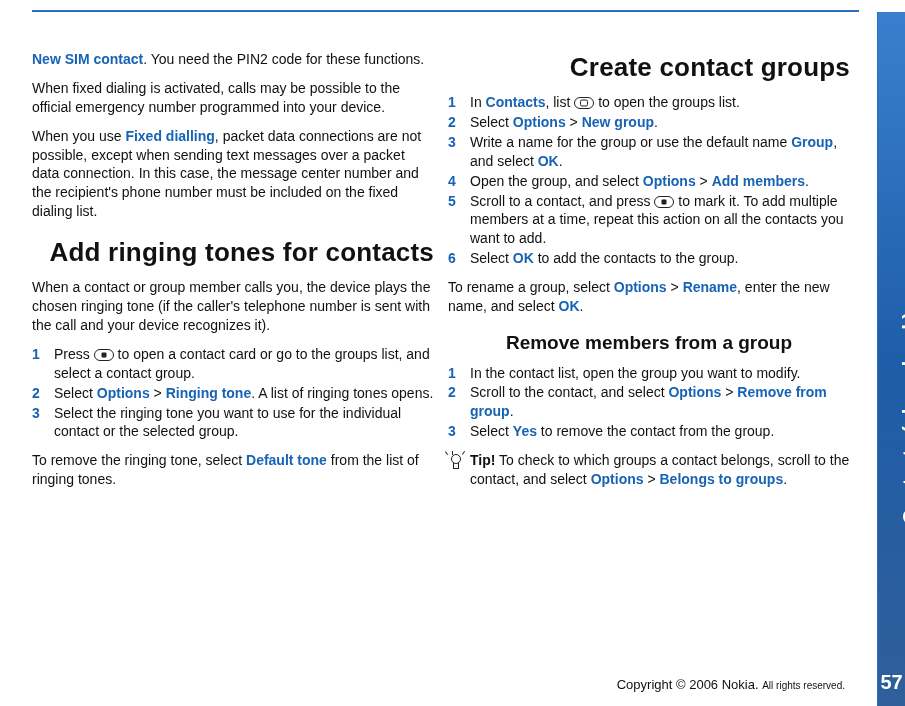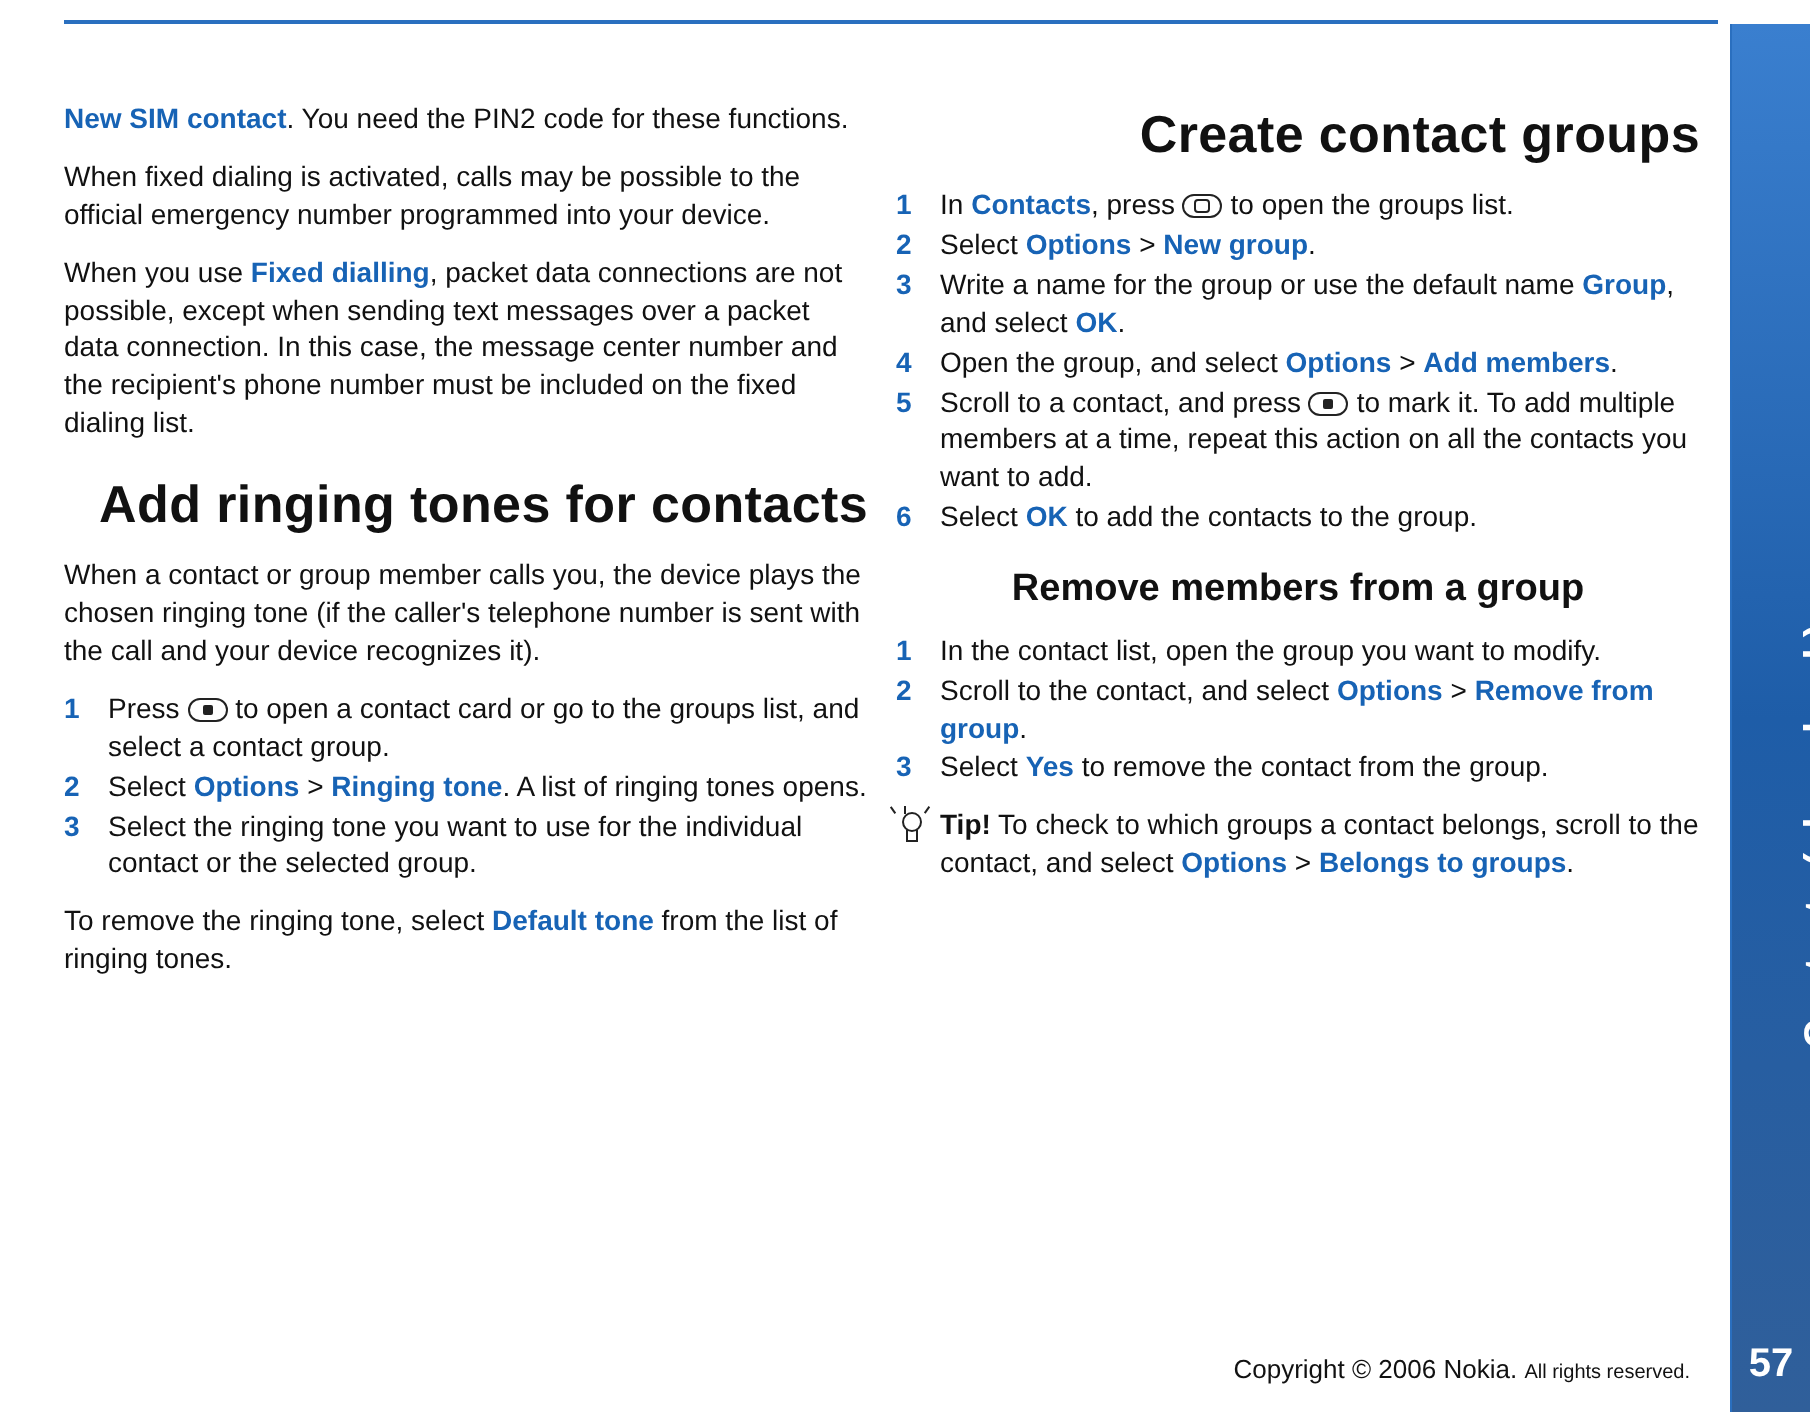--- a/index.html
+++ b/index.html
@@ -125,21 +125,21 @@
   }
   .tip-block .tip-icon {
     position: absolute;
     left: 0; top: 2px;
   }
   .side-tab {
     position: absolute;
     right: 0;
     top: 12px;
     bottom: 0;
-    width: 40px;
+    width: 28px;
     background: linear-gradient(to bottom, #3a7fcf 0%, #1e5da8 50%, #305f9a 100%);
     color: #fff;
     border-left: 1px solid #2a6fbf;
   }
   .side-tab .tab-label {
     position: absolute;
     right: 8px;
     top: 300px;
     transform: rotate(-90deg);
     transform-origin: right top;
@@ -202,21 +202,21 @@
       <span>To remove the ringing tone, select </span><span class="term">Default tone</span><span> from the list of ringing tones.</span>
     </p>
   </div>
 
   <div class="col">
     <h1 style="margin-top:0">Create contact groups</h1>
 
     <ol class="steps">
       <li>
         <span class="num">1</span>
-        <span>In </span><span class="term">Contacts</span><span>, press </span><span class="key-icon hollow"></span><span> to open the groups list.</span>
+        <span>In </span><span class="term">Contacts</span><span>, list </span><span class="key-icon hollow"></span><span> to open the groups list.</span>
       </li>
       <li>
         <span class="num">2</span>
         <span>Select </span><span class="term">Options</span><span> &gt; </span><span class="term">New group</span><span>.</span>
       </li>
       <li>
         <span class="num">3</span>
         <span>Write a name for the group or use the default name </span><span class="term">Group</span><span>, and select </span><span class="term">OK</span><span>.</span>
       </li>
       <li>
@@ -226,20 +226,23 @@
       <li>
         <span class="num">5</span>
         <span>Scroll to a contact, and press </span><span class="key-icon"></span><span> to mark it. To add multiple members at a time, repeat this action on all the contacts you want to add.</span>
       </li>
       <li>
         <span class="num">6</span>
         <span>Select </span><span class="term">OK</span><span> to add the contacts to the group.</span>
       </li>
     </ol>
 
+    <p>
+      <span>To rename a group, select </span><span class="term">Options</span><span> &gt; </span><span class="term">Rename</span><span>, enter the new name, and select </span><span class="term">OK</span><span>.</span>
+    </p>
 
     <h2>Remove members from a group</h2>
 
     <ol class="steps">
       <li>
         <span class="num">1</span>
         <span>In the contact list, open the group you want to modify.</span>
       </li>
       <li>
         <span class="num">2</span>

